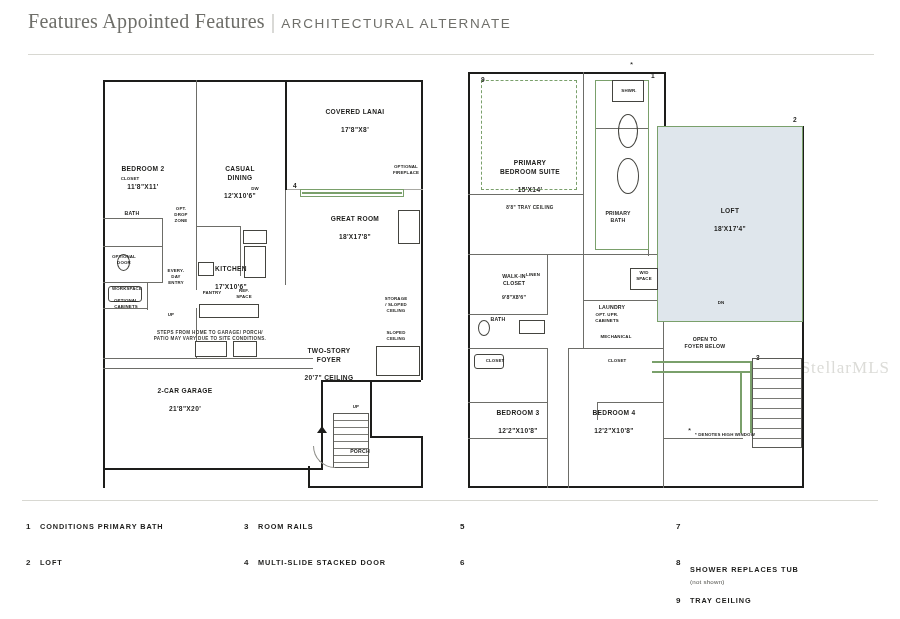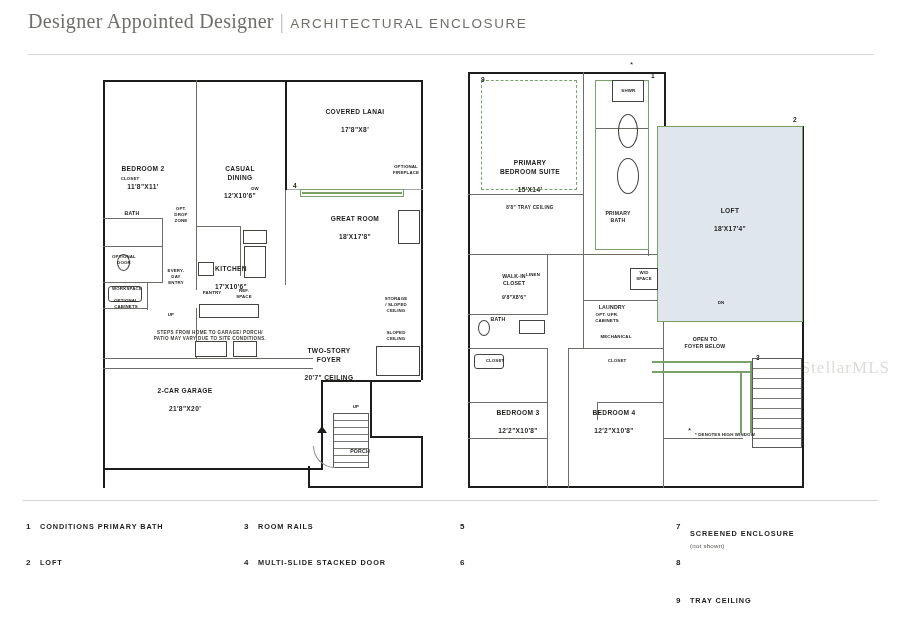--- a/index.html
+++ b/index.html
@@ -235,21 +235,21 @@
     margin-top: 2px;
   }
 </style>
 </head>
 <body>
 
 <div class="page">
 
   <div class="header">
     <div class="header-title">
-      <span>Designer Appointed Designer</span><span class="divider">|</span><span class="sub">ARCHITECTURAL ENCLOSURE</span>
+      <span>Features Appointed Features</span><span class="divider">|</span><span class="sub">ARCHITECTURAL ALTERNATE</span>
     </div>
   </div>
   <div class="header-rule"></div>
 
   <div class="plan-area">
 
     <div class="watermark">StellarMLS</div>
 
     <div>
 
@@ -512,27 +512,27 @@
 
     <div class="legend-item" style="left:460px; top:22px; width:215px;">
       <span class="legend-num">5</span>
     </div>
     <div class="legend-item" style="left:460px; top:58px; width:215px;">
       <span class="legend-num">6</span>
     </div>
 
     <div class="legend-item" style="left:676px; top:22px; width:200px;">
       <span class="legend-num">7</span>
+    </div>
+    <div class="legend-item" style="left:676px; top:58px; width:200px;">
+      <span class="legend-num">8</span>
       <span>
-        <span class="legend-text">SCREENED ENCLOSURE</span>
+        <span class="legend-text">SHOWER REPLACES TUB</span>
         <div class="legend-note">(not shown)</div>
       </span>
-    </div>
-    <div class="legend-item" style="left:676px; top:58px; width:200px;">
-      <span class="legend-num">8</span>
     </div>
     <div class="legend-item" style="left:676px; top:96px; width:200px;">
       <span class="legend-num">9</span>
       <span class="legend-text">TRAY CEILING</span>
     </div>
   </div>
 
 </div>
 
 </body></html>

